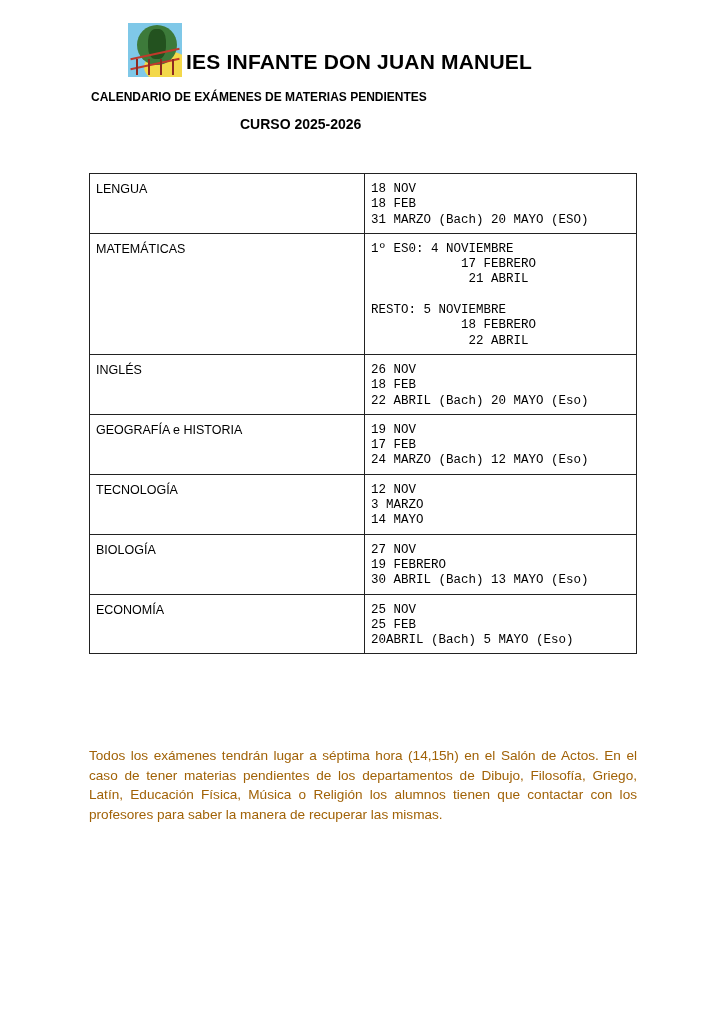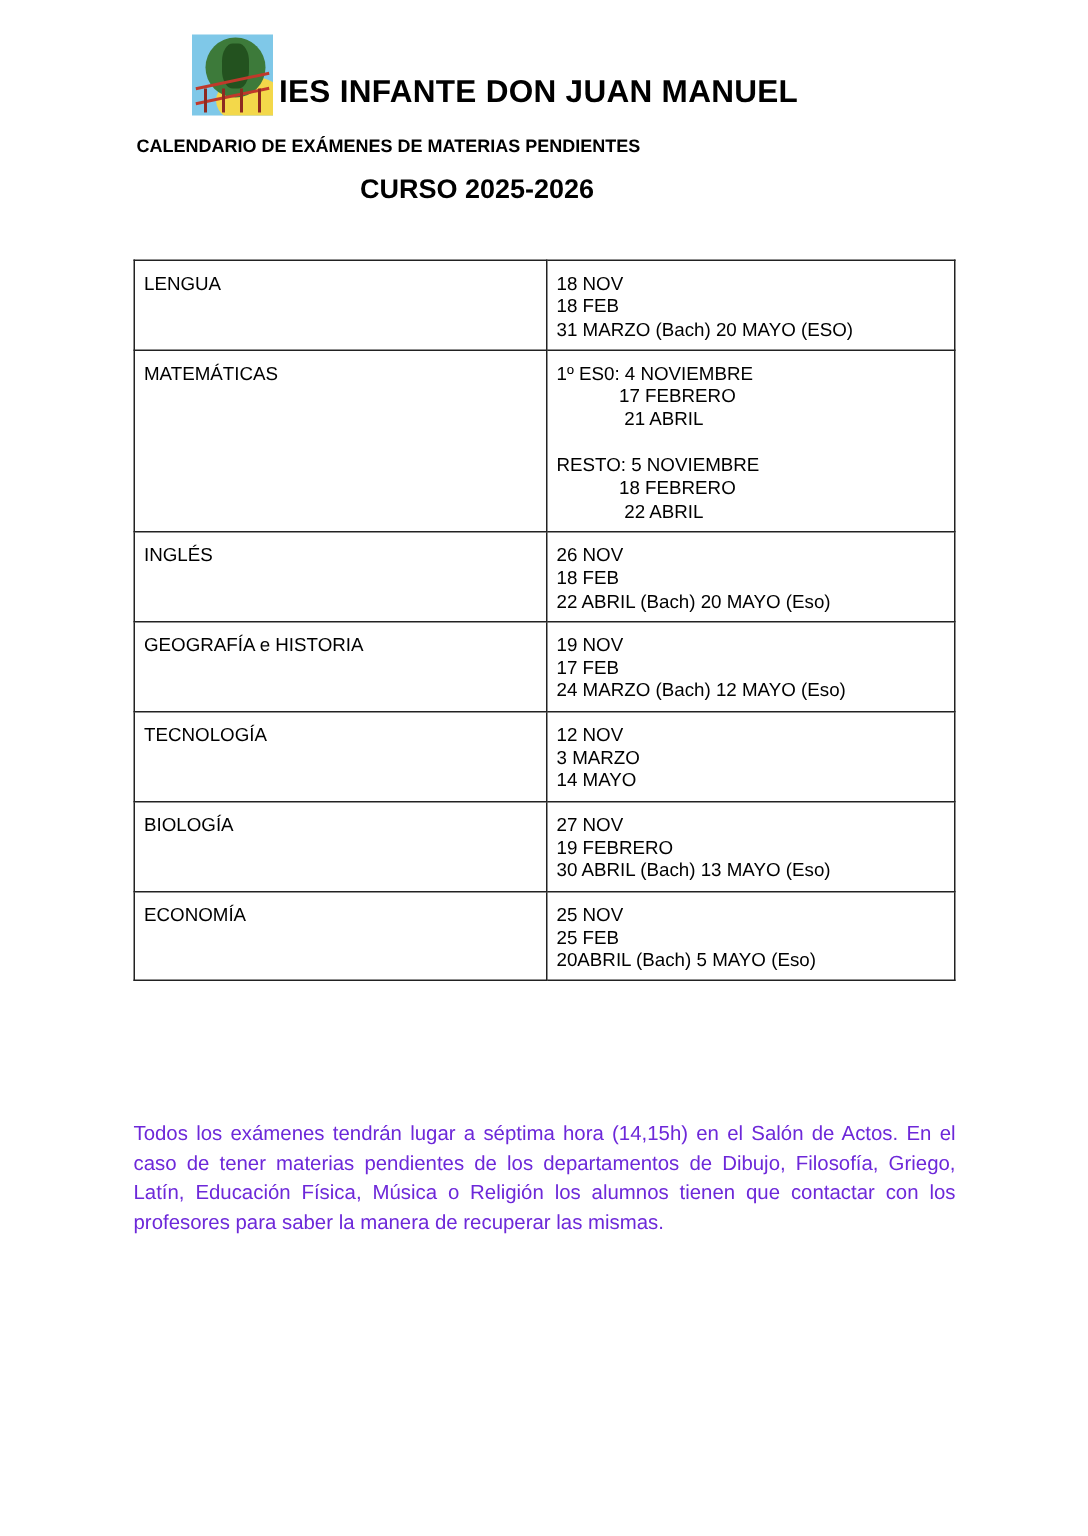--- a/index.html
+++ b/index.html
@@ -5,26 +5,26 @@
   html, body { margin: 0; padding: 0; background: #ffffff; }
   body { width: 725px; height: 1024px; position: relative; font-family: "Liberation Sans", sans-serif; color: #000; overflow: hidden; }
   .logo { position: absolute; left: 128px; top: 23px; width: 54px; height: 54px; background: #7fc8e8; overflow: hidden; }
   .logo .sun { position: absolute; left: 16px; top: 28px; width: 46px; height: 32px; border-radius: 50%; background: #f3d84a; }
   .logo .tree { position: absolute; left: 9px; top: 2px; width: 40px; height: 40px; border-radius: 50%; background: #3d7a3a; }
   .logo .tree2 { position: absolute; left: 20px; top: 6px; width: 18px; height: 30px; border-radius: 40%; background: #23521f; }
   .logo .rail { position: absolute; left: 2px; height: 2px; width: 50px; background: #c0392b; transform: rotate(-12deg); }
   .logo .post { position: absolute; top: 36px; width: 2px; height: 16px; background: #8e2a20; }
   .title1 { position: absolute; left: 186px; top: 50px; font-size: 21px; font-weight: bold; letter-spacing: 0.2px; white-space: nowrap; }
   .title2 { position: absolute; left: 91px; top: 90px; font-size: 12px; font-weight: bold; white-space: nowrap; }
-  .title3 { position: absolute; left: 240px; top: 116px; font-size: 18px; font-weight: bold; white-space: nowrap; text-align: center; }
+  .title3 { position: absolute; left: 240px; top: 116px; font-size: 14px; font-weight: bold; white-space: nowrap; text-align: center; }
   table.exams { position: absolute; left: 89px; top: 173px; width: 548px; border-collapse: collapse; font-size: 12.5px; border-radius: 18px; }
   table.exams td { border: 1.5px solid #222; vertical-align: top; padding: 8px 6px 5px 6px; line-height: 15.3px; }
   table.exams td.subj { width: 262px; }
-  .dl { white-space: pre; display: block; min-height: 15.3px; }
-  .note { position: absolute; left: 89px; top: 746px; width: 548px; font-size: 13.6px; color: #6d28d9; line-height: 19.6px; text-align: justify; }
+  .dl { white-space: pre; display: block; min-height: 15.3px; font-family: Liberation Mono, monospace; }
+  .note { position: absolute; left: 89px; top: 746px; width: 548px; font-size: 13.6px; color: #a16207; line-height: 19.6px; text-align: justify; }
 </style>
 </head>
 <body>
 
 <div class="logo">
   <div class="sun"></div>
   <div class="tree"></div>
   <div class="tree2"></div>
   <div class="rail" style="top:30px;"></div>
   <div class="rail" style="top:40px;"></div>

